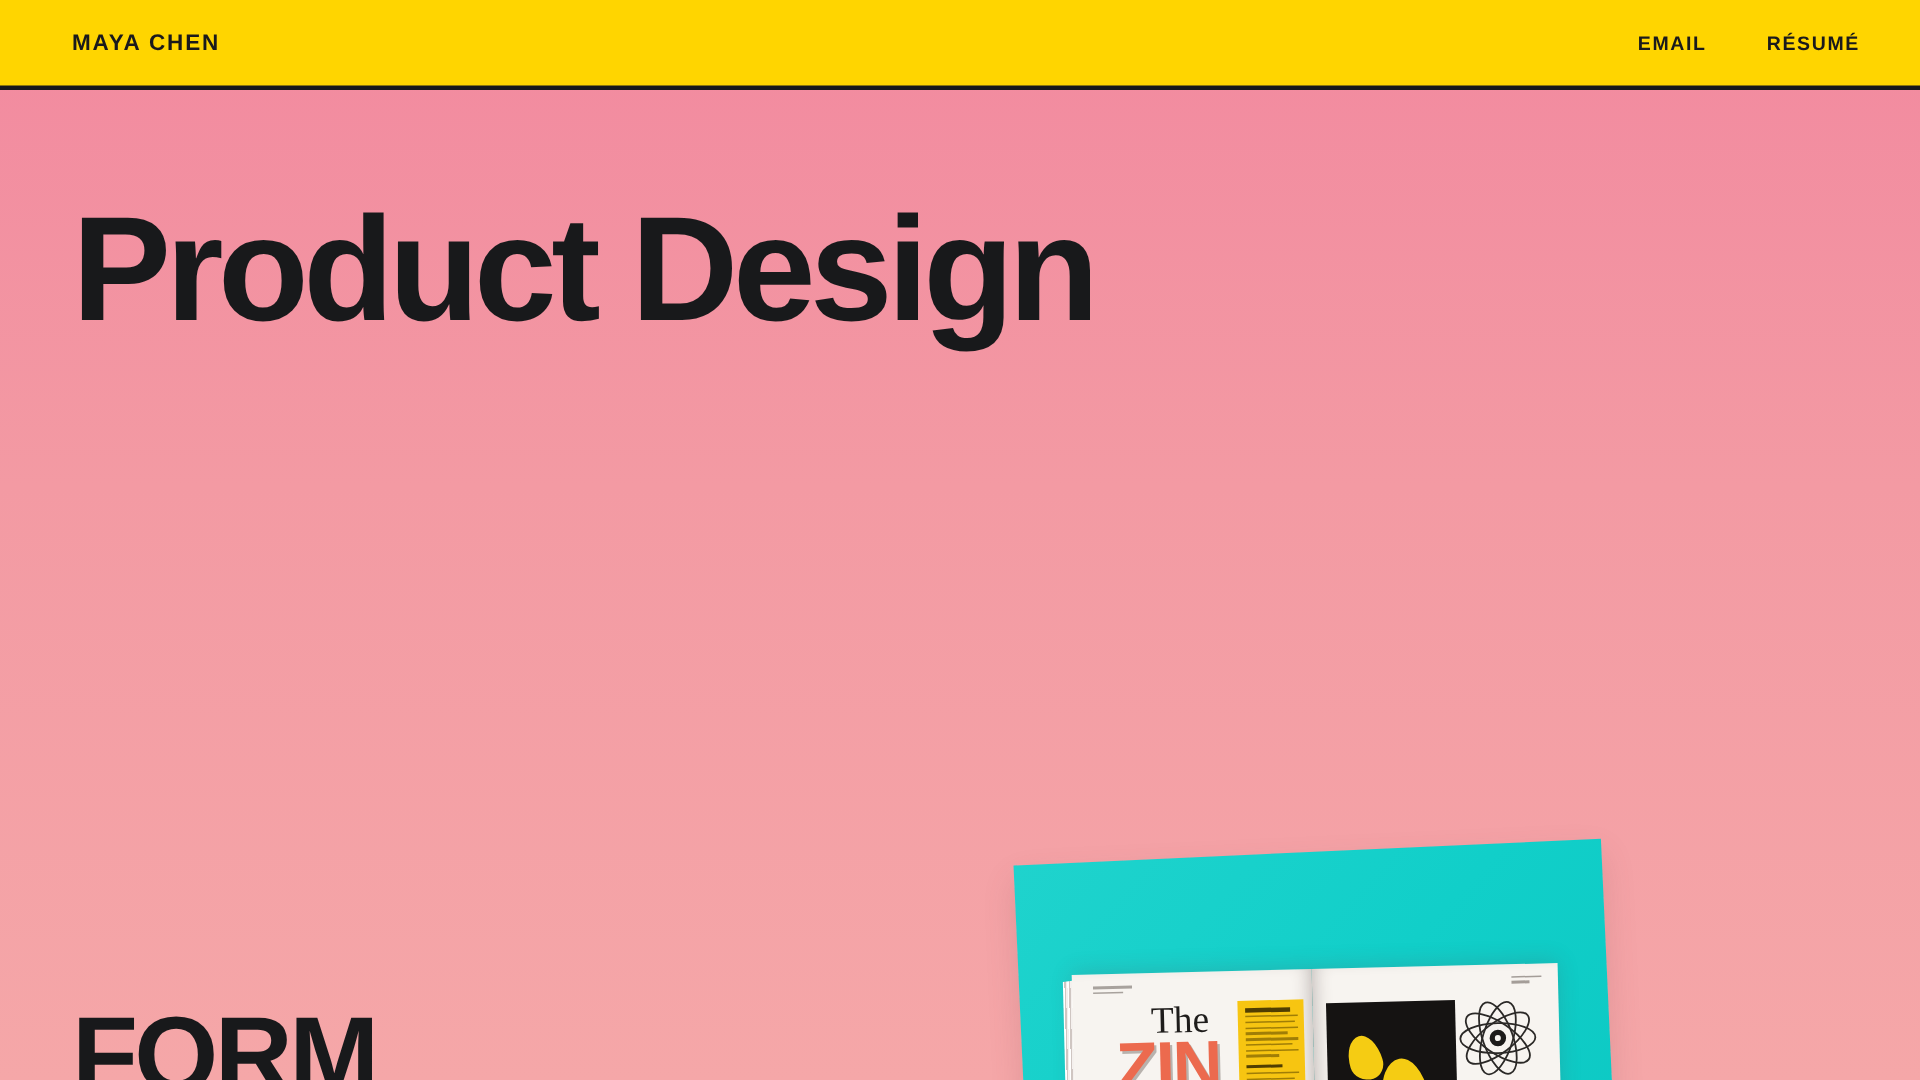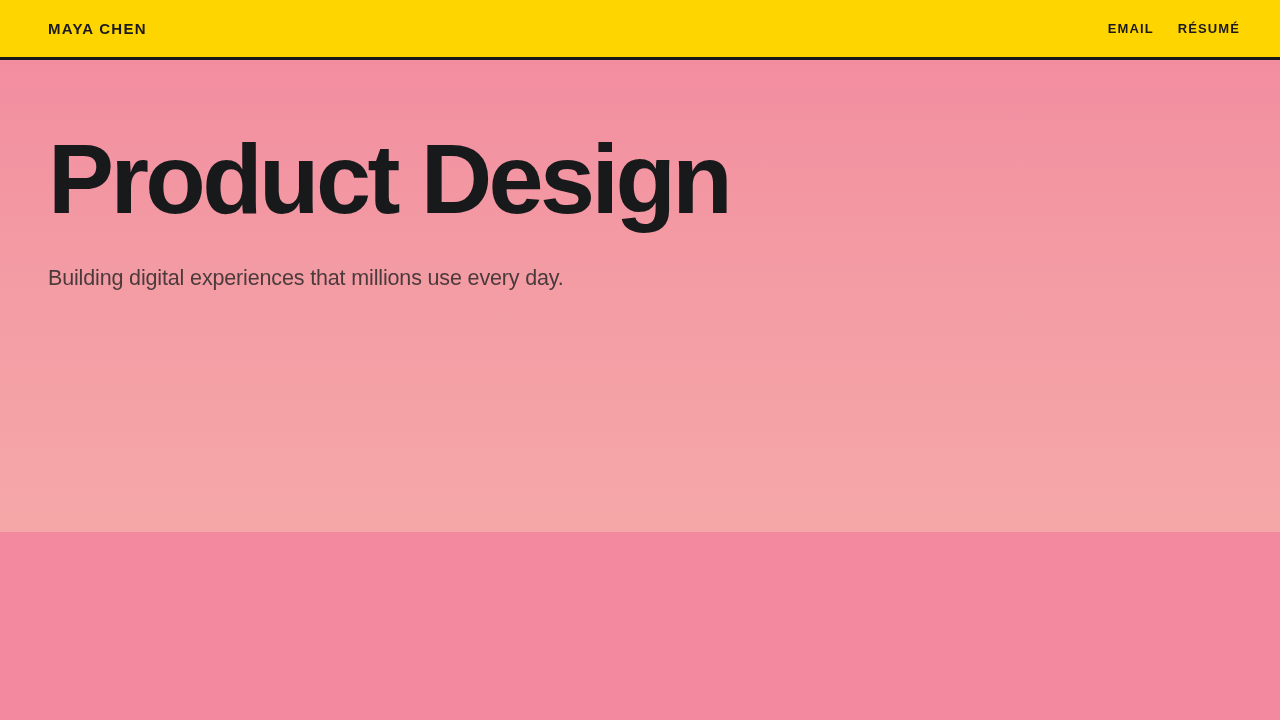--- a/index.html
+++ b/index.html
@@ -12,21 +12,21 @@
 
   body {
     font-family: "Liberation Sans", sans-serif;
     background: #f2899f;
   }
 
   
   .page {
     position: relative;
     width: 1280px;
-    height: 532px;
+    height: 720px;
     overflow: hidden;
     background: linear-gradient(180deg, #f2899f 0%, #f39aa3 45%, #f5a7a8 100%);
   }
 
   
   .site-header {
     position: absolute;
     top: 0; left: 0;
     width: 1280px;
     height: 60px;
@@ -44,21 +44,21 @@
     font-weight: bold;
     letter-spacing: 1.25px;
     color: #1a1a1c;
     line-height: 1;
     white-space: nowrap;
   }
 
   .nav {
     display: flex;
     align-items: flex-start;
-    gap: 24px;
+    gap: 40px;
   }
 
   .nav-link {
     font-size: 13px;
     font-weight: bold;
     letter-spacing: 1.1px;
     color: #1a1a1c;
     text-decoration: none;
     line-height: 1;
     white-space: nowrap;
@@ -297,21 +297,20 @@
       <a class="nav-link" href="#">RÉSUMÉ</a>
     </nav>
   </header>
 
   <section class="hero">
     <h1 class="hero-title">
       <div>Product Design</div>
     </h1>
 
     <div class="hero-sub">
-      <div>Building digital experiences that millions use every day.</div>
     </div>
   </section>
 
   <div class="section-word">FORM</div>
 
   <div class="magazine-scene">
 
     <div class="teal-card"></div>
 
     <div class="book">

